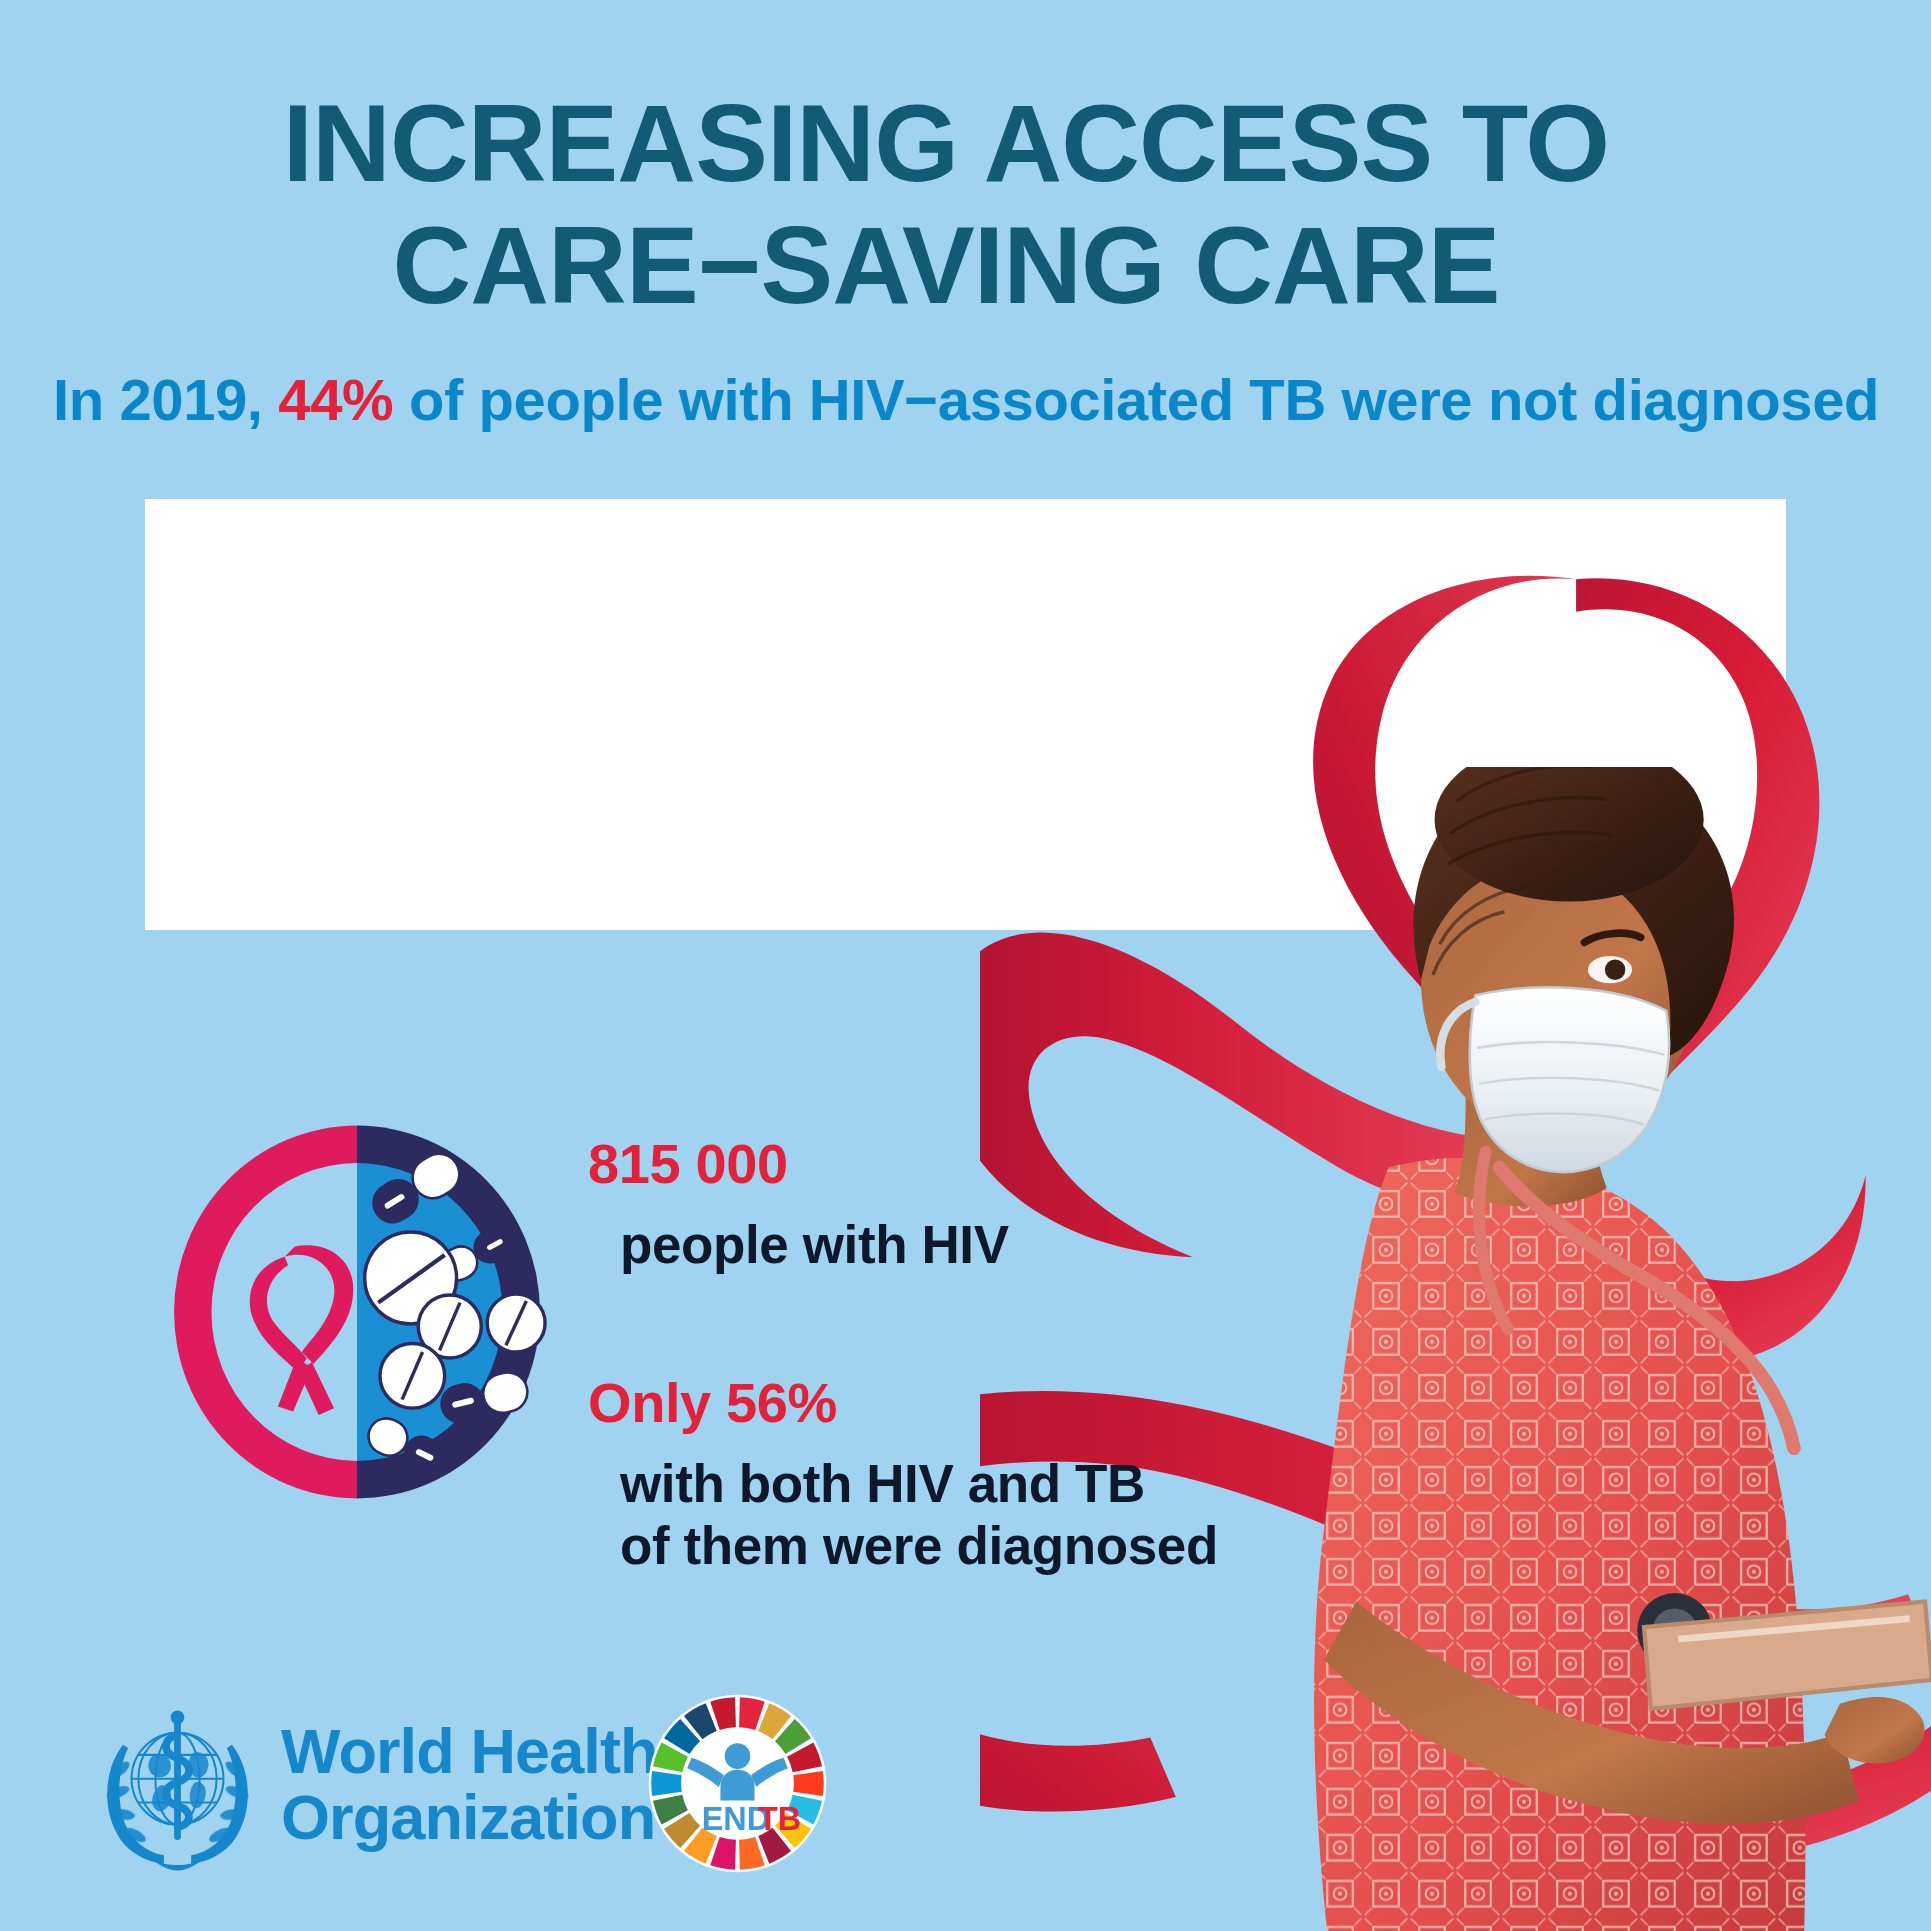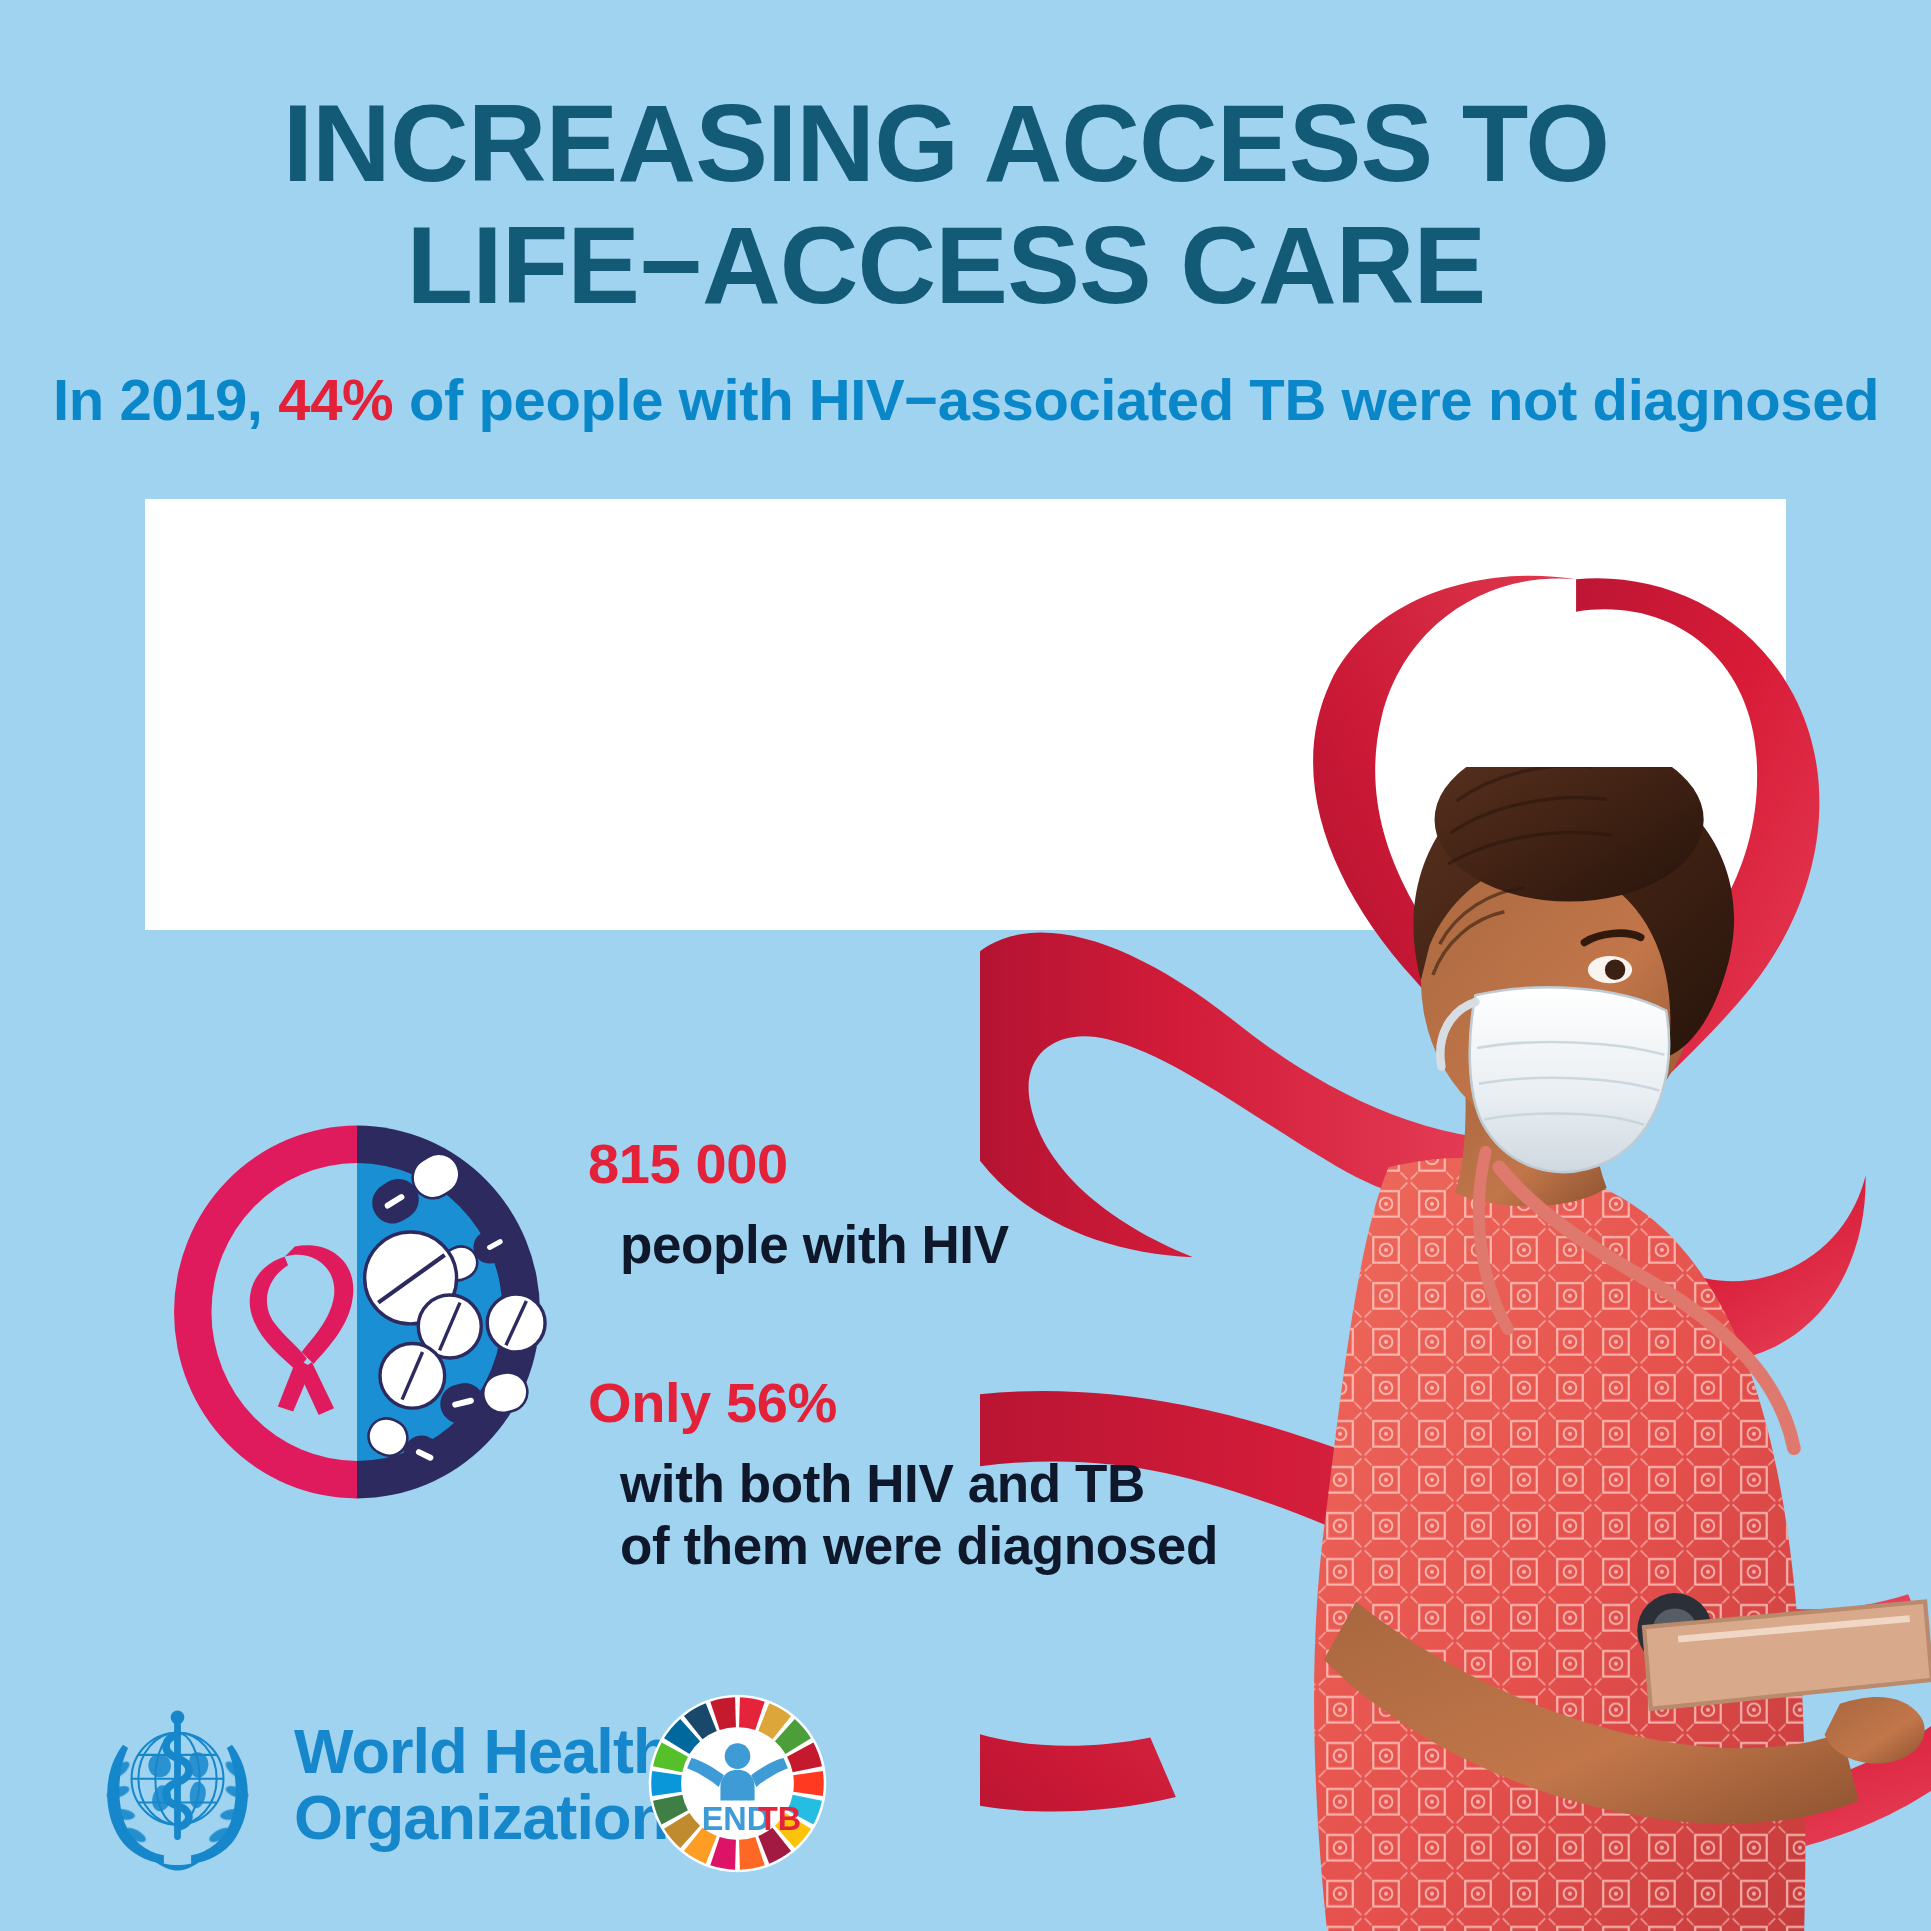--- a/index.html
+++ b/index.html
@@ -88,21 +88,21 @@
     display:block;letter-spacing:-0.4px;margin-left:32px;
   }
   #stat-1{left:588px;top:1132px;}
   #stat-2{left:588px;top:1371px;}
   .sp{display:block;height:17px;}
 
   
   #who-logo{
     position:absolute;left:89px;top:1687px;
     width:630px;height:196px;z-index:30;
-    display:flex;align-items:center;gap:28px;
+    display:flex;align-items:center;gap:15px;
   }
   #who-emblem{width:177px;height:177px;flex:0 0 177px;}
   #who-wordmark{
     color:#1687CB;font-weight:bold;font-size:63px;line-height:1.04;
     letter-spacing:-0.9px;
   }
   #who-wordmark span{display:block;}
   #endtb-logo{
     position:absolute;left:647px;top:1693px;
     width:181px;height:181px;z-index:30;
@@ -110,21 +110,21 @@
 </style>
 </head>
 <body>
 
 <div class="stage">
 
   <div id="callout"></div>
 
   <div id="title">
     <span class="l">INCREASING ACCESS TO</span>
-    <span class="l">LIFE−ACCESS CARE</span>
+    <span class="l">CARE−SAVING CARE</span>
   </div>
 
   <div id="subtitle"><span>In 2019, </span><span class="hl">44%</span><span> of people with HIV−associated TB were not diagnosed</span></div>
 
 
   <svg id="ribbon-art" viewBox="0 0 1118 1620">
     <defs>
       <linearGradient id="rg1" x1="0" y1="0" x2="1" y2="1">
         <stop offset="0%" stop-color="#B81434"></stop>
         <stop offset="45%" stop-color="#D81B37"></stop>

